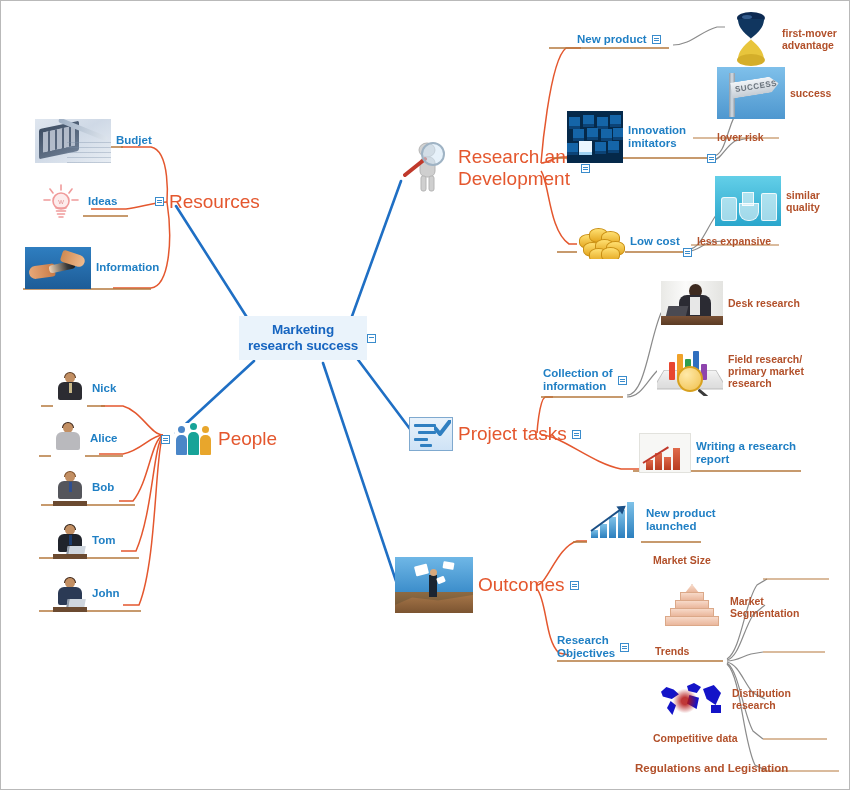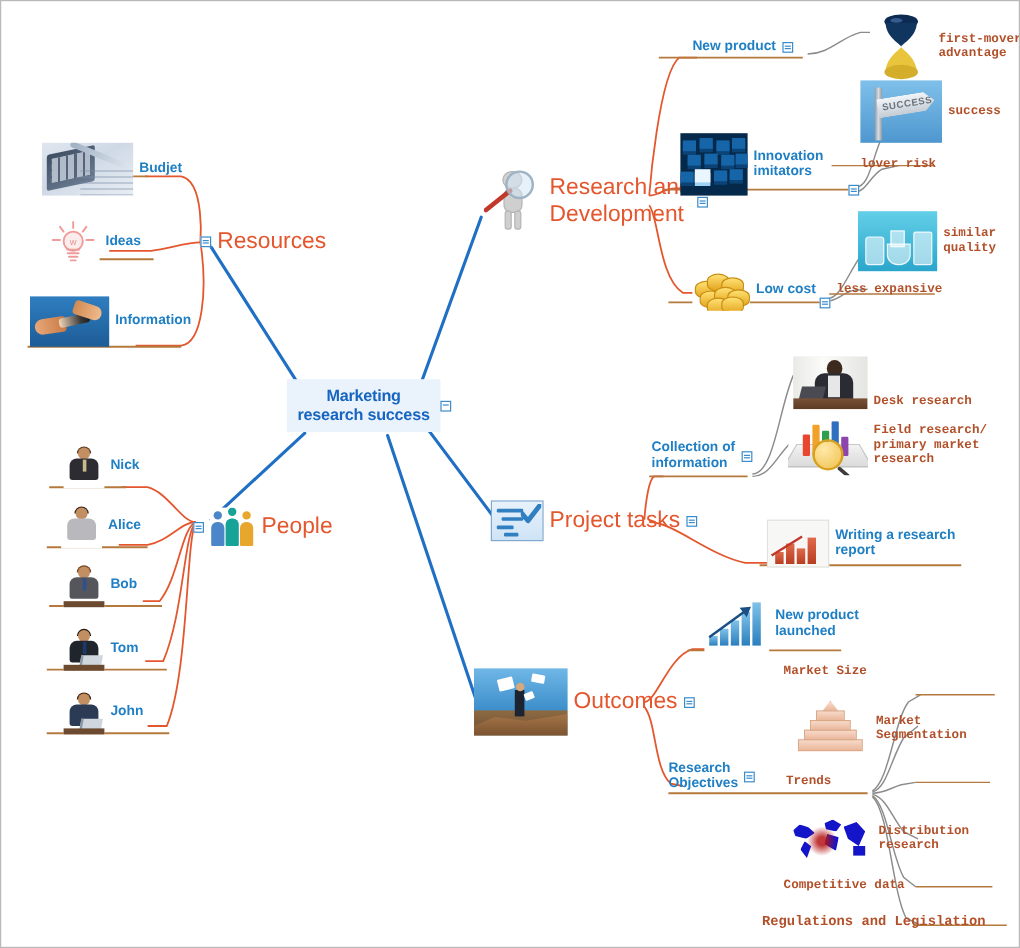--- a/index.html
+++ b/index.html
@@ -10,21 +10,21 @@
   .node{position:absolute;display:flex;align-items:center;gap:5px;white-space:nowrap;}
   .label{line-height:1.15;}
 
   
   #central{left:238px;top:315px;width:128px;height:44px;background:#eaf3fb;
     display:flex;align-items:center;justify-content:center;text-align:center;}
   #central .label{color:#1765c0;font-weight:bold;font-size:13.5px;letter-spacing:-0.2px;}
 
   .lvl1 .label{color:#e4572e;font-size:19px;font-weight:normal;}
   .lvl2 .label{color:#1f7fc4;font-size:11.5px;font-weight:bold;}
-  .lvl3 .label{color:#b2502a;font-size:10.5px;font-weight:bold;font-family:Liberation Mono, monospace;}
+  .lvl3 .label{color:#b2502a;font-size:10.5px;font-weight:bold;}
 
   
   .handle{width:7px;height:7px;border:1px solid #3a8ccc;background:#fff;display:inline-block;
     position:relative;flex:0 0 auto;}
   .handle::before{content:"";position:absolute;left:1px;right:1px;top:2px;height:1px;background:#3a8ccc;}
   .handle.minus::after{content:"";position:absolute;left:1px;right:1px;top:4px;height:1px;background:#3a8ccc;}
 
   
   .pic{flex:0 0 auto;position:relative;overflow:hidden;background:#fff;}
 
@@ -243,21 +243,21 @@
   </svg>
 
   <div id="central" class="node">
     <div class="label">
       <span>Marketing</span><br>
       <span>research success</span>
     </div>
   </div>
   <span class="handle" style="left:366px;top:333px;position:absolute;"></span>
 
-  <div class="node lvl1" style="left:166px;top:190px;justify-content:space-between;">
+  <div class="node lvl1" style="left:154px;top:190px;justify-content:space-between;">
     <span class="handle minus"></span>
     <span class="label">Resources</span>
   </div>
 
   <div class="node lvl2" style="left:38px;top:182px;">
     <span class="pic pic-ideas">
       <svg width="44" height="38" viewBox="0 0 44 38">
         <g stroke="#f09a9a" stroke-width="1.6" fill="none" stroke-linecap="round">
           <line x1="22" y1="2" x2="22" y2="7"></line>
             <line x1="11" y1="6" x2="14" y2="10"></line>
@@ -477,21 +477,21 @@
   </div>
 
   <div class="node lvl2" style="left:542px;top:366px;">
     <span class="label">
       <span>Collection of</span><br>
       <span>information</span>
     </span>
     <span class="handle minus"></span>
   </div>
 
-  <div class="node lvl3" style="left:660px;top:296px;align-items:flex-end;">
+  <div class="node lvl3" style="left:660px;top:280px;">
     <span class="pic pic-desk">
       <span class="wall"></span>
         <span class="p-head"></span>
         <span class="p-body"></span>
       <span class="p-shirt"></span>
         <span class="lt"></span>
         <span class="tbl"></span>
     </span>
     <span class="label">Desk research</span>
   </div>

